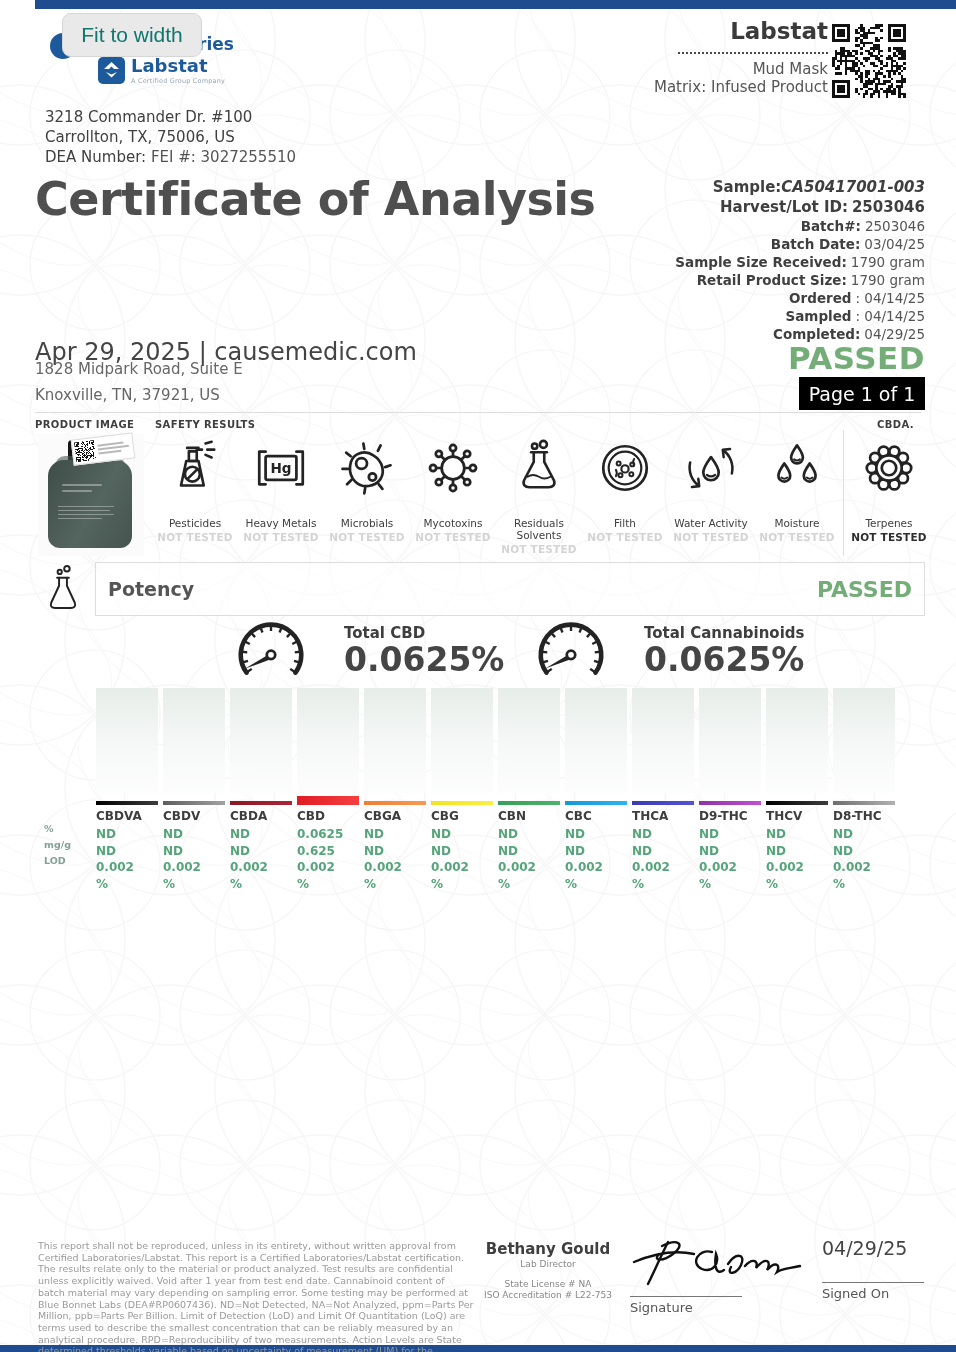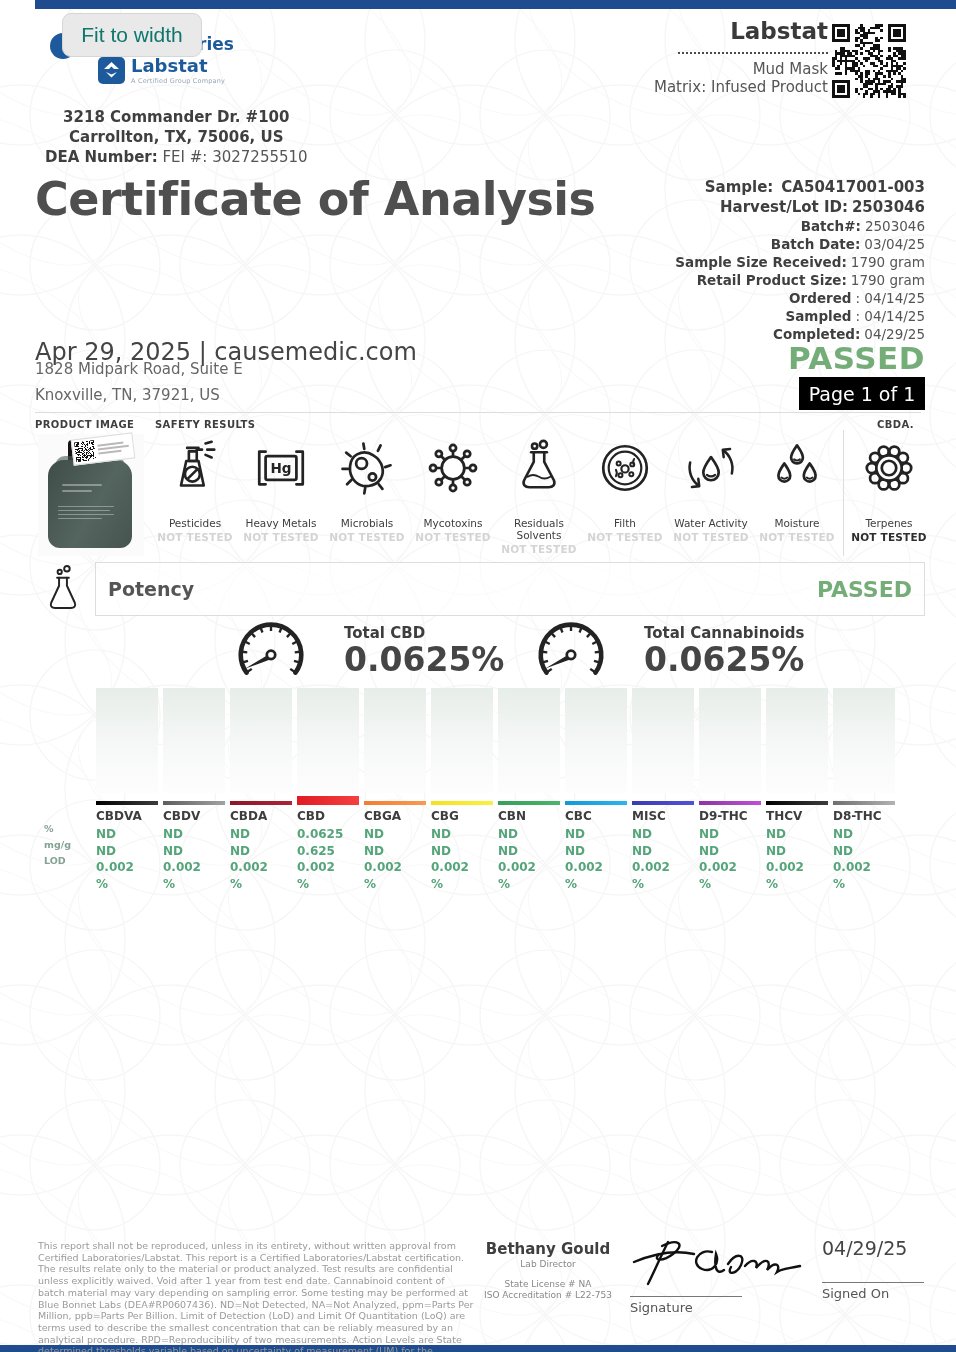--- a/index.html
+++ b/index.html
@@ -23,29 +23,29 @@
   .labstat-mini .txt{line-height:1;}
   .labstat-mini .nm{font-size:18px;font-weight:bold;color:#1d5a9b;}
   .labstat-mini .tg{font-size:6.5px;color:#9aa6b5;margin-top:3px;letter-spacing:.2px;}
   
   .lab-title{right:128px;top:18px;width:240px;text-align:right;font-size:23px;font-weight:bold;color:#3a3a3a;}
   .dotline{right:128px;top:52px;width:150px;border-bottom:2px dotted #4a4a4a;}
   .prod-lines{right:128px;top:60px;width:300px;text-align:right;font-size:15px;color:#555;line-height:18px;}
   .qr{right:50px;top:24px;width:74px;height:74px;}
   
   .addr{left:45px;top:107px;font-size:15px;color:#3f3f3f;line-height:20px;}
-  .addr .b{font-weight:bold;text-align:center;}
+  .addr .b{font-weight:normal;}
   .addr .v{font-weight:normal;color:#555;}
   .coa-title{left:35px;top:172px;font-size:46px;font-weight:bold;color:#4f4f4f;letter-spacing:-.5px;}
   
   .sinfo{right:31px;top:177px;width:420px;text-align:right;}
   .si-row{font-size:13.5px;line-height:18px;color:#555;}
   .si-row .si-label{font-weight:bold;color:#3f3f3f;}
   .si-row .si-value{margin-left:4px;}
-  .si-row.nogap .si-value{margin-left:8px;}
+  .si-row.nogap .si-value{margin-left:0;font-style:italic;}
   .si-row.strong{font-size:15px;line-height:20px;}
   .si-row.strong .si-value{font-weight:bold;color:#3f3f3f;}
   
   .client-date{left:35px;top:338px;font-size:24px;color:#444;}
   .client-a1{left:35px;top:360px;font-size:15px;color:#666;}
   .client-a2{left:35px;top:386px;font-size:15px;color:#666;}
   .passed-big{right:31px;top:340px;font-size:31px;font-weight:bold;color:#74ad78;letter-spacing:.5px;}
   .pagebox{right:31px;top:377px;width:126px;height:33px;background:#000;color:#fff;font-size:19px;
            display:flex;align-items:center;justify-content:center;}
   .hr1{left:35px;right:35px;top:412px;border-top:1px solid #ddd;}
@@ -1318,21 +1318,21 @@
     <div class="cval">ND</div>
     <div class="cval">ND</div>
     <div class="cval">0.002</div>
     <div class="cval">%</div>
   </div>
         <div class="col">
     <div class="bgbar"></div>
     <div class="stripwrap">
             <div class="strip" style="background: linear-gradient(90deg, rgb(59, 59, 178), rgb(82, 82, 216));"></div>
           </div>
-    <div class="cname">MISC</div>
+    <div class="cname">THCA</div>
     <div class="cval">ND</div>
     <div class="cval">ND</div>
     <div class="cval">0.002</div>
     <div class="cval">%</div>
   </div>
         <div class="col">
     <div class="bgbar"></div>
     <div class="stripwrap">
             <div class="strip" style="background: linear-gradient(90deg, rgb(142, 52, 166), rgb(194, 79, 212));"></div>
           </div>

